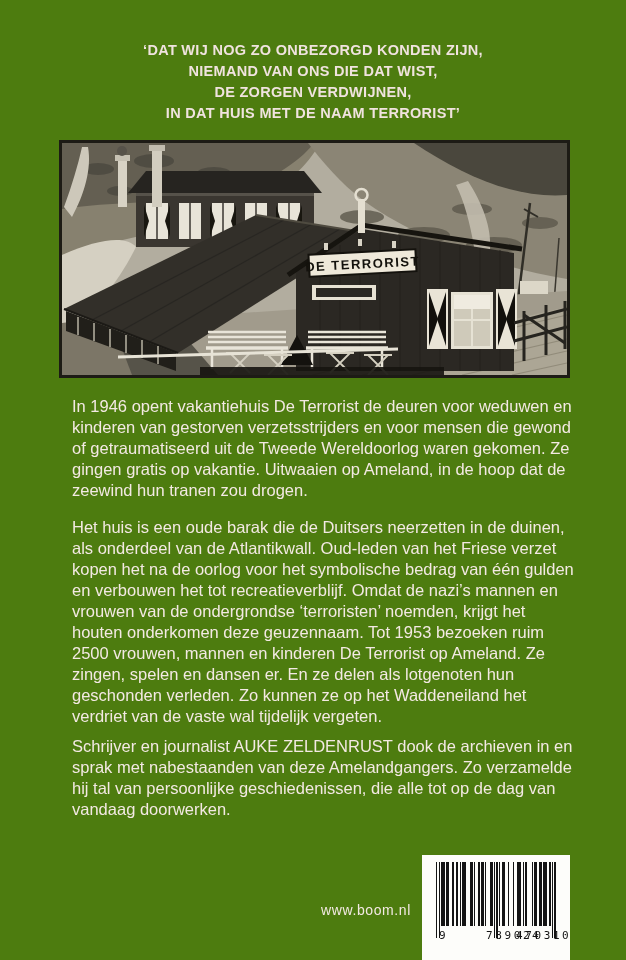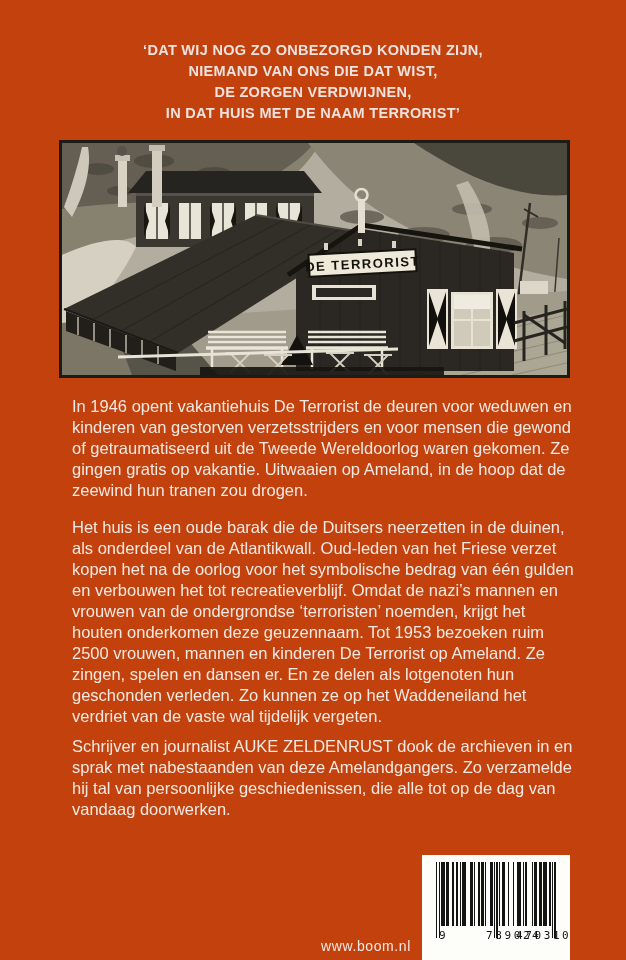--- a/index.html
+++ b/index.html
@@ -1,38 +1,38 @@
 <!DOCTYPE html>
 <html><head>
 <meta charset="utf-8">
 <style>
   html,body{margin:0;padding:0;background:#a40735;}
   .cover{
-    position:relative;width:626px;height:960px;background:#c2410c;
+    position:relative;width:626px;height:960px;background:#4d7c0f;
     font-family:"Liberation Sans",sans-serif;overflow:hidden;
   }
   .quote{
     position:absolute;top:40px;left:0;width:626px;text-align:center;
     color:#f0e3df;font-weight:bold;font-size:14.5px;line-height:21px;
     letter-spacing:0.3px;
   }
   .photo{
     margin:0;position:absolute;left:59px;top:140px;width:511px;height:238px;
     border:3px solid #1d1b15;box-sizing:border-box;background:#b2ad9f;
   }
   .photo svg{display:block;width:505px;height:232px;}
   .blurb{
     position:absolute;left:72px;top:396px;width:507px;
     color:#f3e9e3;font-size:16.5px;line-height:21px;
   }
   .blurb p{margin:0 0 16px 0;}
   .blurb p:nth-child(2){margin-bottom:9px;}
   .website{
     position:absolute;top:902px;left:300px;width:132px;text-align:center;
-    color:#f3e9e3;font-size:14px;letter-spacing:0.6px;margin-top:36px;
+    color:#f3e9e3;font-size:14px;letter-spacing:0.6px;
   }
   .barcode-box{
     position:absolute;left:422px;top:855px;width:148px;height:105px;
     background:#fdfdfa;
   }
   .bars{position:absolute;left:14px;top:7px;width:121px;height:80px;}
   .bar{position:absolute;top:0;width:1.35px;height:64px;background:#141414;}
   .bar.tall{height:76px;}
   .barcode-digits span{
     position:absolute;top:74px;font-family:"DejaVu Sans Mono",monospace;

